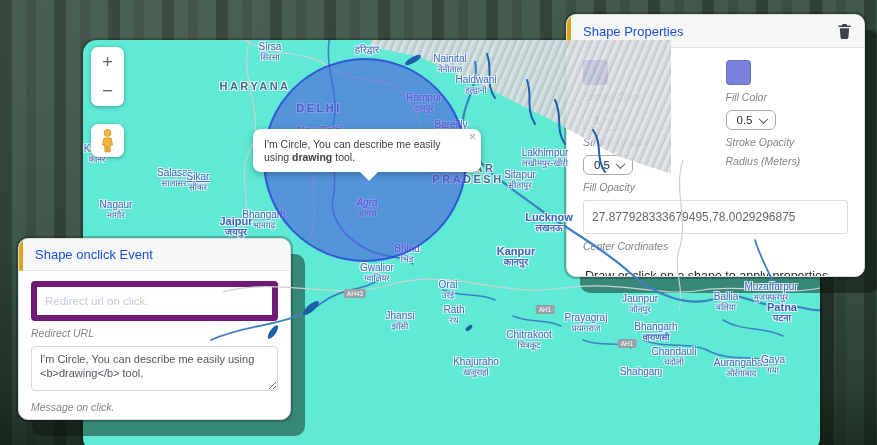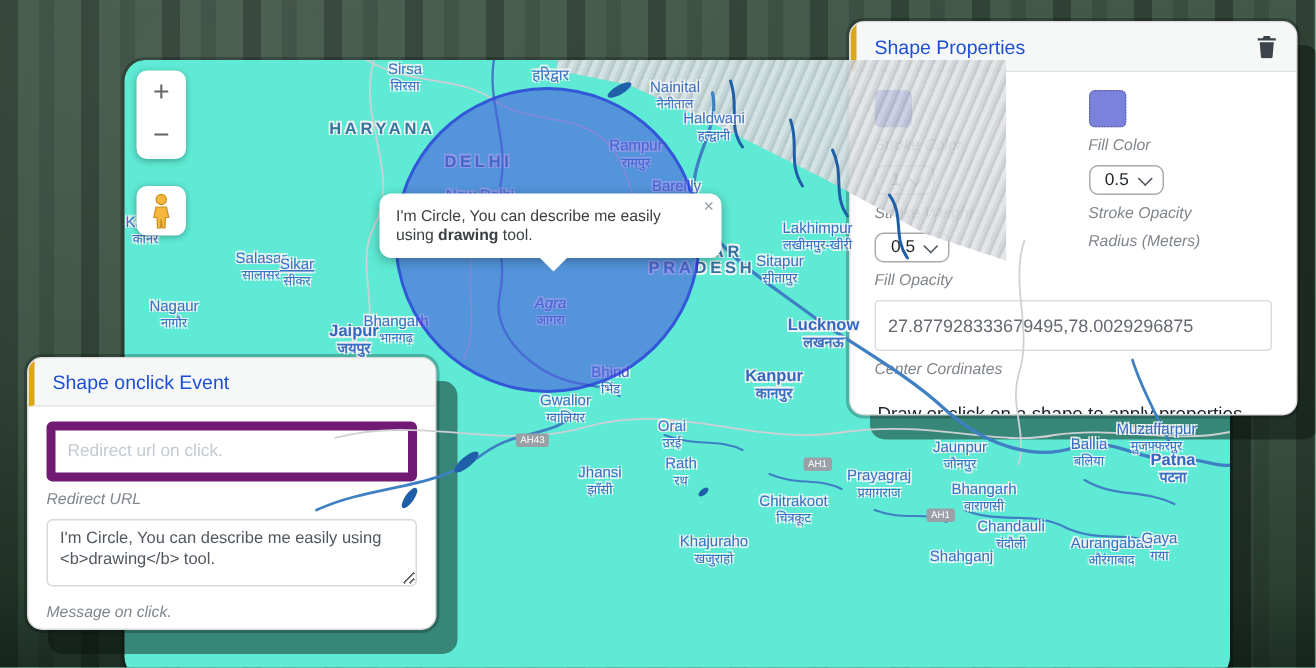--- a/index.html
+++ b/index.html
@@ -155,21 +155,21 @@
       <span class="city-hi" style="left: 371px; top: 274px;">रथ</span>
       <span class="city" style="left: 446px; top: 289px;">Chitrakoot</span>
       <span class="city-hi" style="left: 446px; top: 299px;">चित्रकूट</span>
       <span class="city" style="left: 393px; top: 316px;">Khajuraho</span>
       <span class="city-hi" style="left: 393px; top: 326px;">खजुराहो</span>
       <span class="city" style="left: 503px; top: 272px;">Prayagraj</span>
       <span class="city-hi" style="left: 503px; top: 282px;">प्रयागराज</span>
       <span class="city" style="left: 557px; top: 253px;">Jaunpur</span>
       <span class="city-hi" style="left: 557px; top: 263px;">जौनपुर</span>
       <span class="city" style="left: 573px; top: 281px;">Bhangarh</span>
-      <span class="city-hi" style="left: 573px; top: 291px;">वाराणसी</span>
+      <span class="city-hi" style="left: 573px; top: 291px; font-weight: bold;">वाराणसी</span>
       <span class="city" style="left: 591px; top: 306px;">Chandauli</span>
       <span class="city-hi" style="left: 591px; top: 316px;">चंदौली</span>
       <span class="city" style="left: 558px; top: 326px;">Shahganj</span>
       <span class="city" style="left: 643px; top: 251px;">Ballia</span>
       <span class="city-hi" style="left: 643px; top: 261px;">बलिया</span>
       <span class="city" style="left: 688px; top: 241px;">Muzaffarpur</span>
       <span class="city-hi" style="left: 688px; top: 251px;">मुजफ्फरपुर</span>
       <span class="city big" style="left: 699px; top: 261px;">Patna</span>
       <span class="city-hi big" style="left: 699px; top: 271px;">पटना</span>
       <span class="city" style="left: 658px; top: 317px;">Aurangabad</span>

